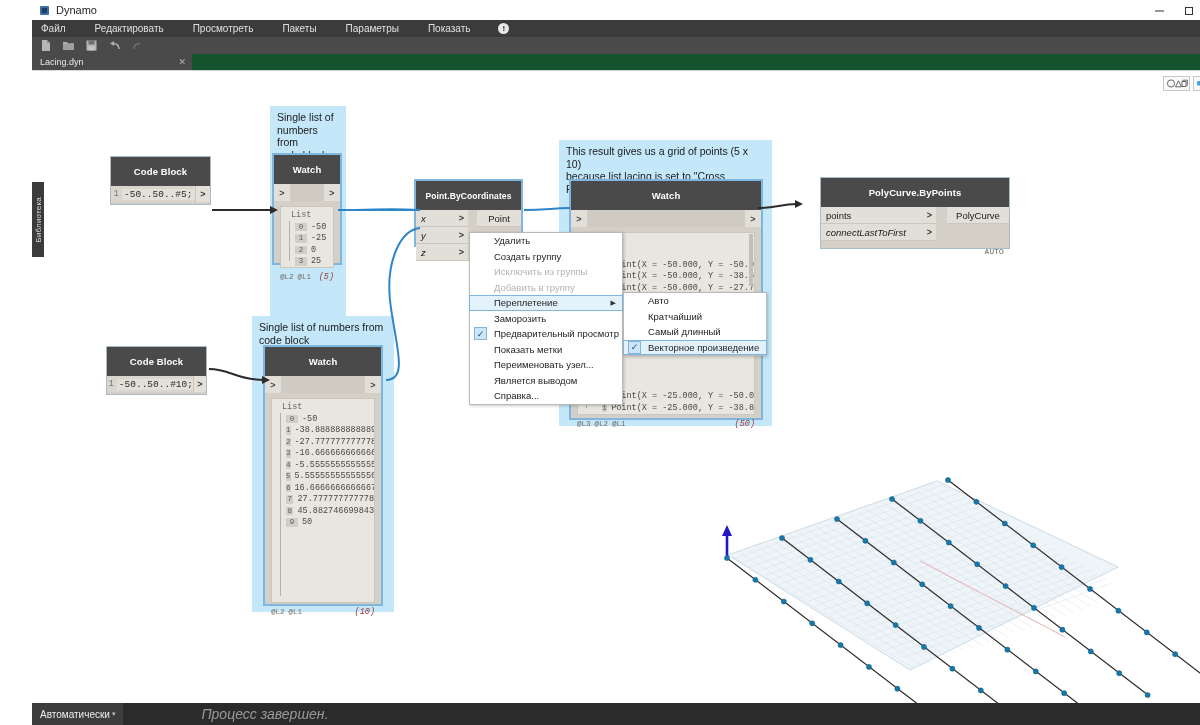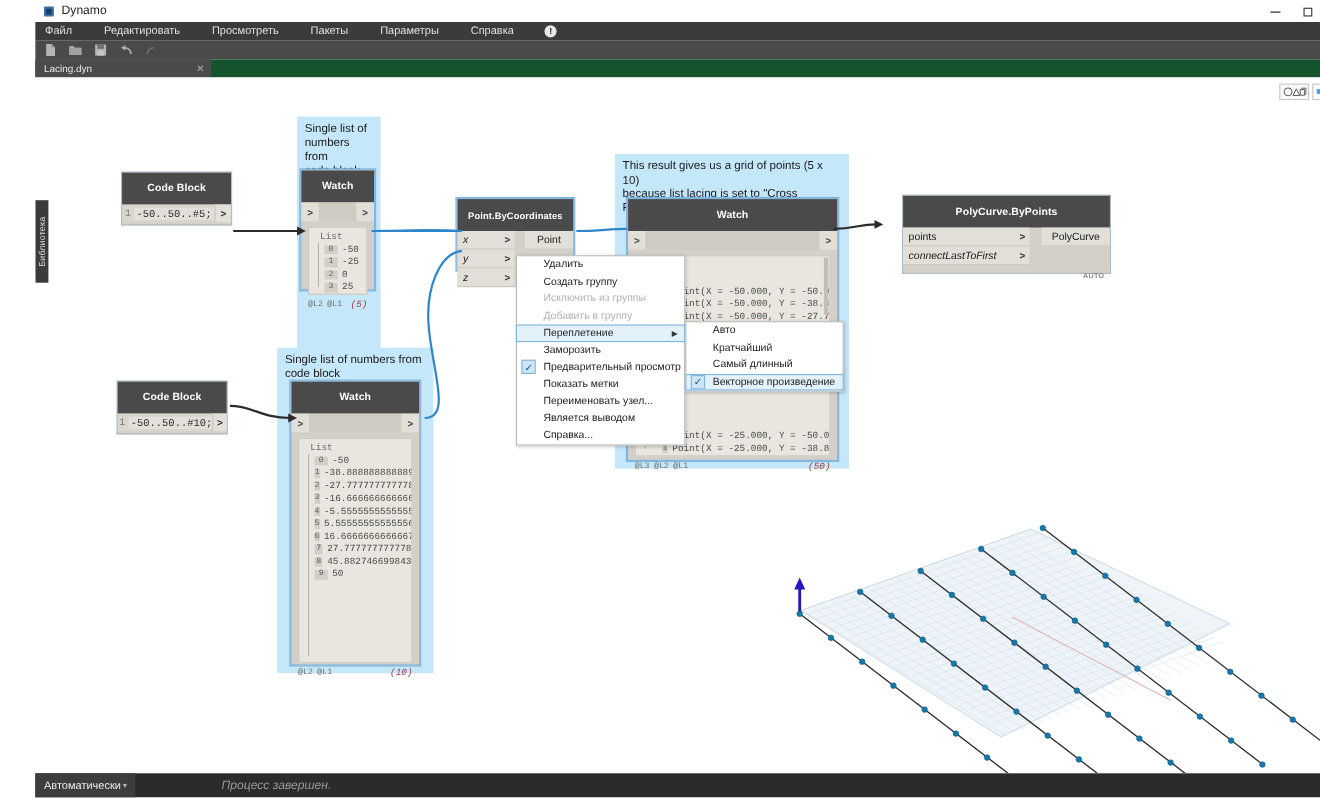--- a/index.html
+++ b/index.html
@@ -185,21 +185,21 @@
   
   .statusbar {
     position: absolute; left: 0; top: 703px; width: 1200px; height: 22px;
     background: #2b2b2b; display: flex; align-items: center;
   }
   .run-mode {
     height: 22px; background: #3d3d3d; display: flex; align-items: center;
     padding: 0 8px; font-size: 10px; color: #ececec; gap: 2px;
   }
   .run-mode .caret { font-size: 7px; color: #bbb; }
-  .status-msg { margin-left: 78px; font-size: 11px; color: #9a9a9a; font-style: italic; }
+  .status-msg { margin-left: 78px; font-size: 14px; color: #9a9a9a; font-style: italic; }
   .canvas-topline { position:absolute; left:0; top:0; width:1200px; height:1px; background:#d8d8d8; }
 </style>
 </head>
 <body>
 
 <div id="app">
 
   <div class="titlebar">
     <div class="tb-logo"></div>
     <div class="tb-title">Dynamo</div>
@@ -222,21 +222,21 @@
       </div>
     </div>
   </div>
 
   <div class="menubar">
     <div class="menu-item">Файл</div>
     <div class="menu-item">Редактировать</div>
     <div class="menu-item">Просмотреть</div>
     <div class="menu-item">Пакеты</div>
     <div class="menu-item">Параметры</div>
-    <div class="menu-item">Справка</div>
+    <div class="menu-item">Показать</div>
     <div class="menu-warn">!</div>
   </div>
 
   <div class="toolbar">
     <div class="tool-icons">
       <div class="ticon">
         <svg width="13" height="13" viewBox="0 0 13 13">
             <path d="M3 1h5l3 3v8H3z" fill="#d9d9d9"></path>
             <path d="M8 1v3h3" fill="#9a9a9a"></path>
           </svg>

